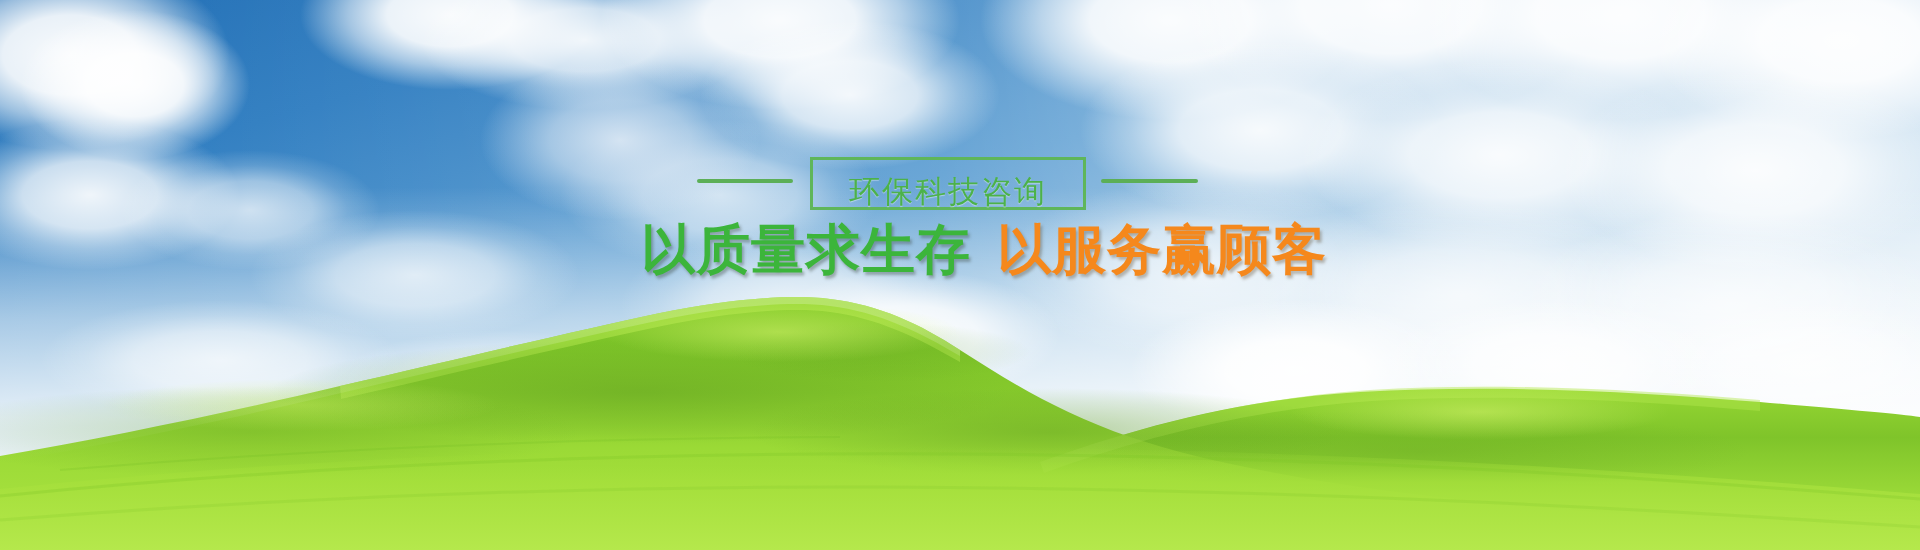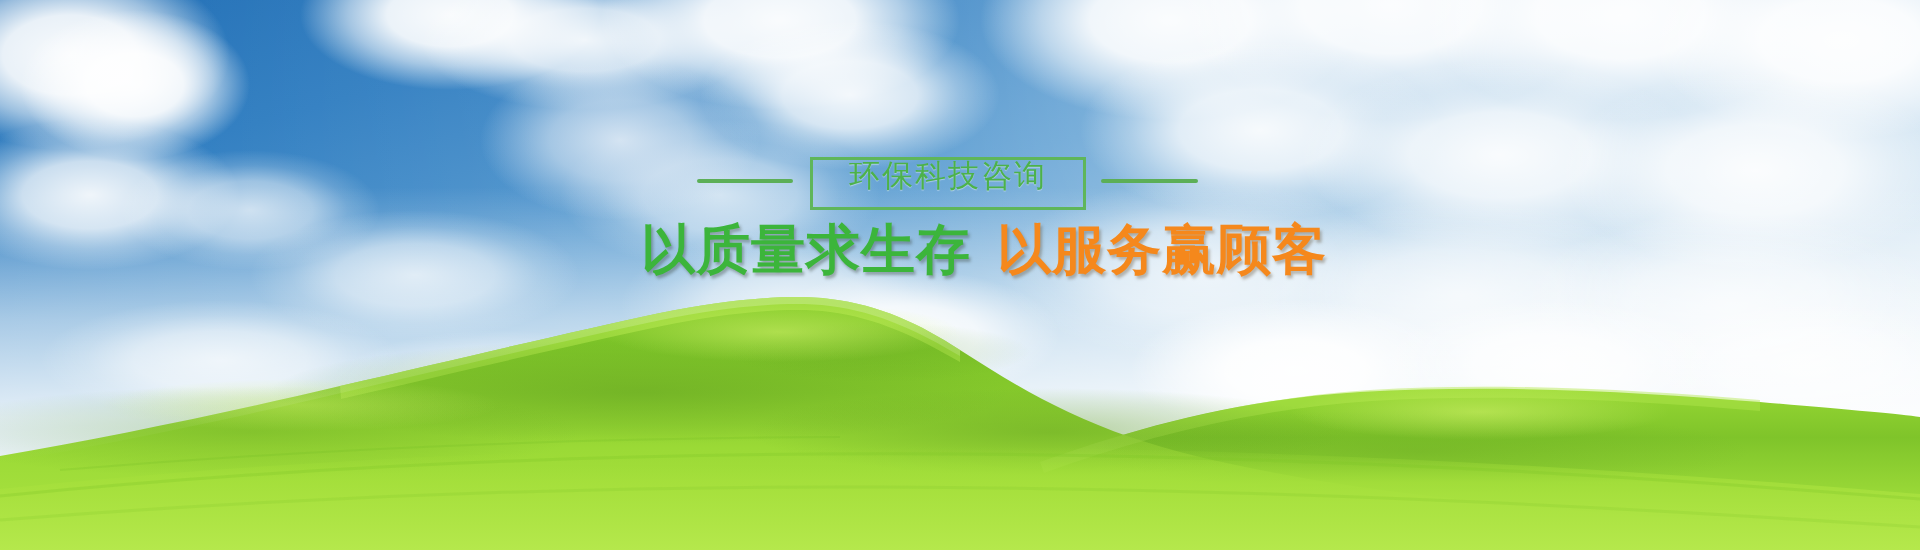--- a/index.html
+++ b/index.html
@@ -51,21 +51,21 @@
   }
   .rule-left { left:697px;  top:179px; width:96px; }
   .rule-right{ left:1101px; top:179px; width:97px; }
 
   .title-box{
     position:absolute;
     left:810px; top:157px;
     width:276px; height:53px;
     border:3px solid #5fb65a;
     box-sizing:border-box;
-    display:flex; align-items:flex-start; justify-content:center;
+    display:flex; align-items:flex-end; justify-content:center;
   }
   .title-box span{
     color:#4cb24a;
     font-size:31px;
     letter-spacing:2px;
     line-height:1;
     font-weight:400;
     text-shadow:0 1px 1px rgba(255,255,255,.45);
     white-space:nowrap;
   }

